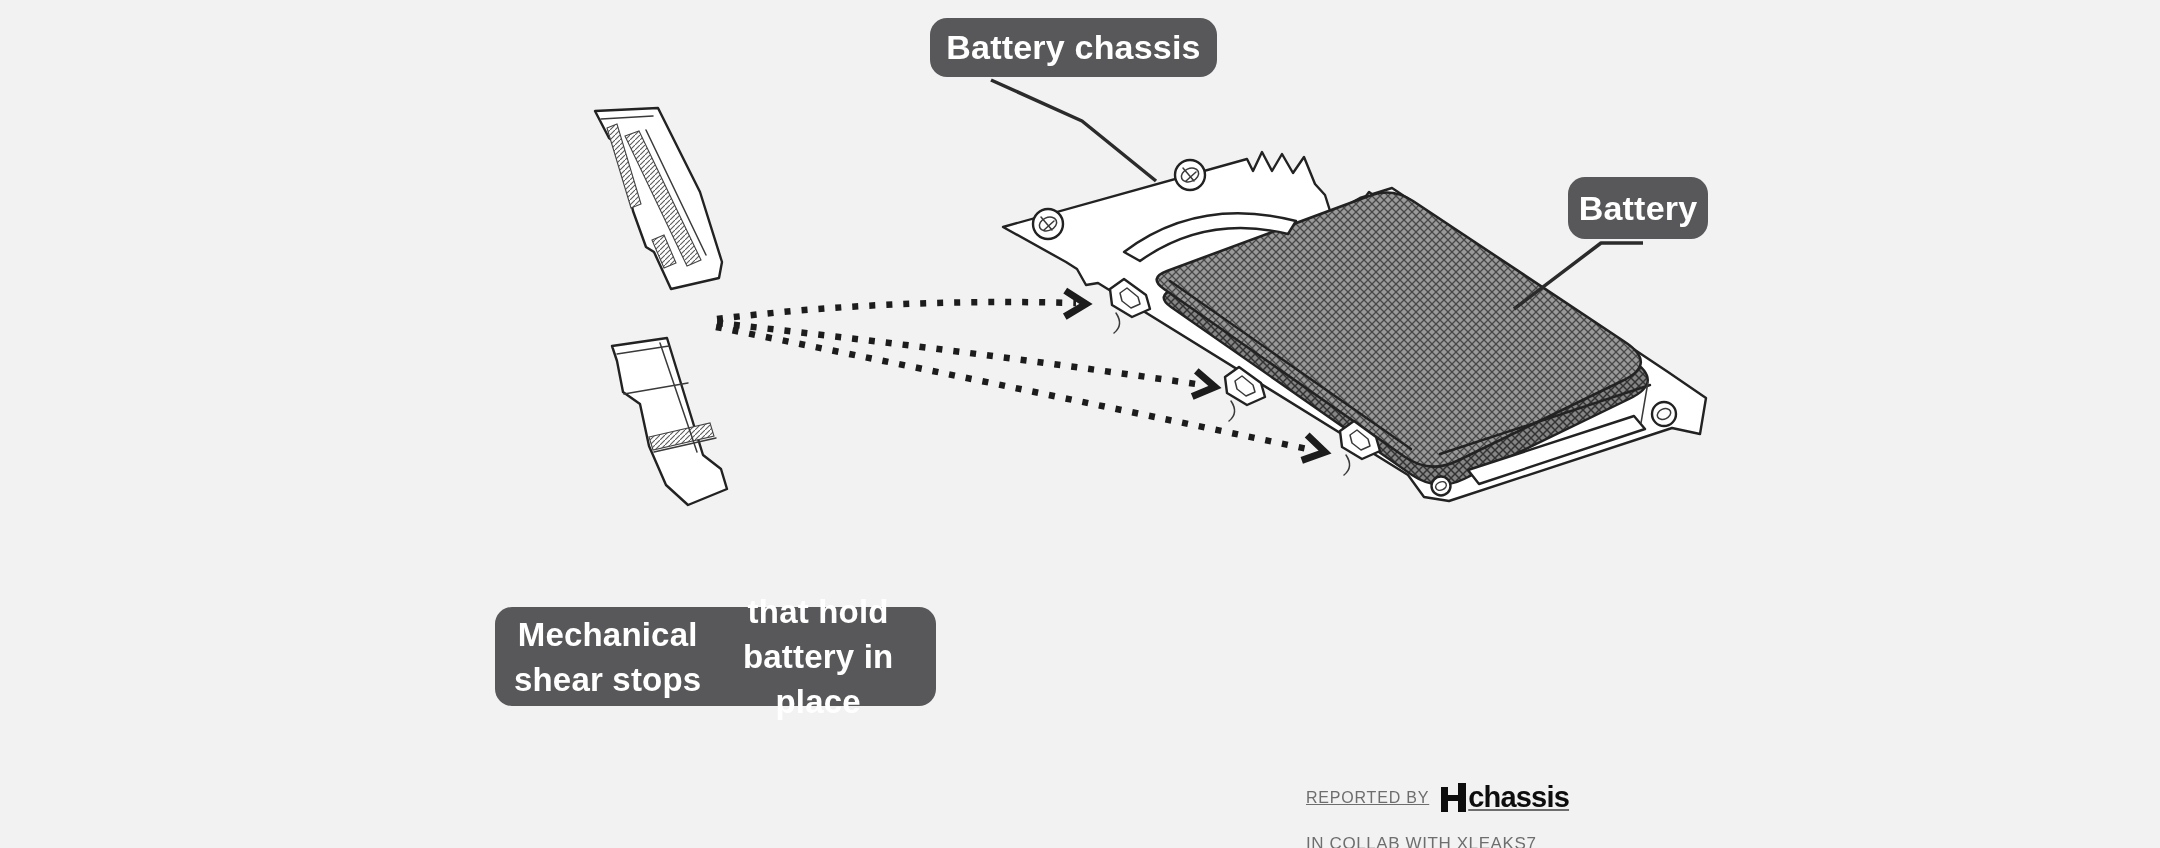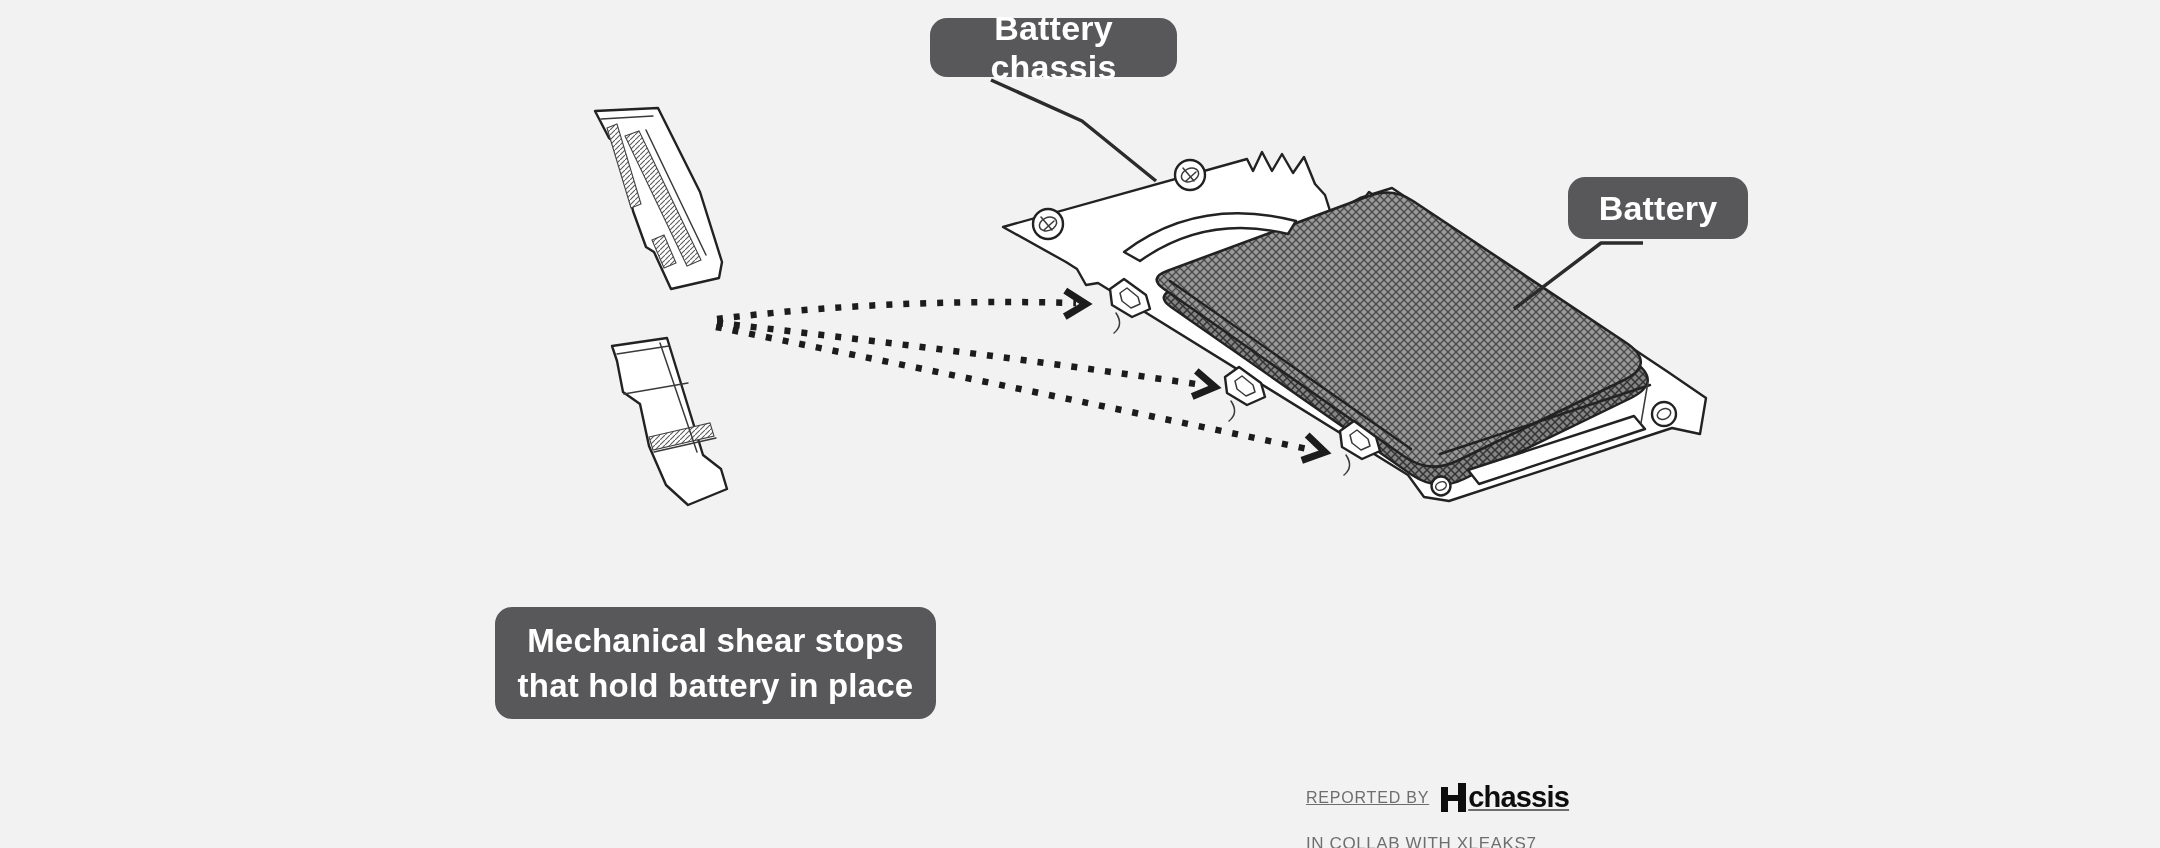--- a/index.html
+++ b/index.html
@@ -16,23 +16,23 @@
     position:absolute;
     background:#58585a;
     color:#ffffff;
     font-weight:700;
     border-radius:17px;
     display:flex;align-items:center;justify-content:center;
     text-align:center;
     box-sizing:border-box;
     letter-spacing:.2px;
   }
-  .pill.chassis{left:930px;top:18px;width:247px;height:59px;font-size:34px;}
-  .pill.battery{left:1568px;top:177px;width:180px;height:62px;font-size:34px;}
-  .pill.shear{left:495px;top:607px;width:441px;height:112px;font-size:33px;line-height:45px;flex-direction:column;padding:4px 10px;}
+  .pill.chassis{left:930px;top:18px;width:287px;height:59px;font-size:34px;}
+  .pill.battery{left:1568px;top:177px;width:140px;height:62px;font-size:34px;}
+  .pill.shear{left:495px;top:607px;width:441px;height:99px;font-size:33px;line-height:45px;flex-direction:row;padding:4px 10px;}
   
   .credit{position:absolute;left:1306px;top:781px;color:#6e6e6e;text-decoration:underline;}
   .credit .row1{display:flex;align-items:center;gap:11px;}
   .credit .reported{font-size:16px;letter-spacing:.8px;color:#6e6e6e;}
   .credit .logo{display:flex;align-items:center;gap:1px;color:#0d0d0d;}
   .credit .logo .rest{font-size:29px;font-weight:800;letter-spacing:-.8px;color:#0d0d0d;}
   .credit .row2{margin-top:20px;font-size:17px;letter-spacing:.6px;color:#6e6e6e;}
   
   .ink{stroke:#222;stroke-width:2.4;fill:none;stroke-linejoin:round;stroke-linecap:round;}
   .inkfill{stroke:#222;stroke-width:2.4;fill:#ffffff;stroke-linejoin:round;}

